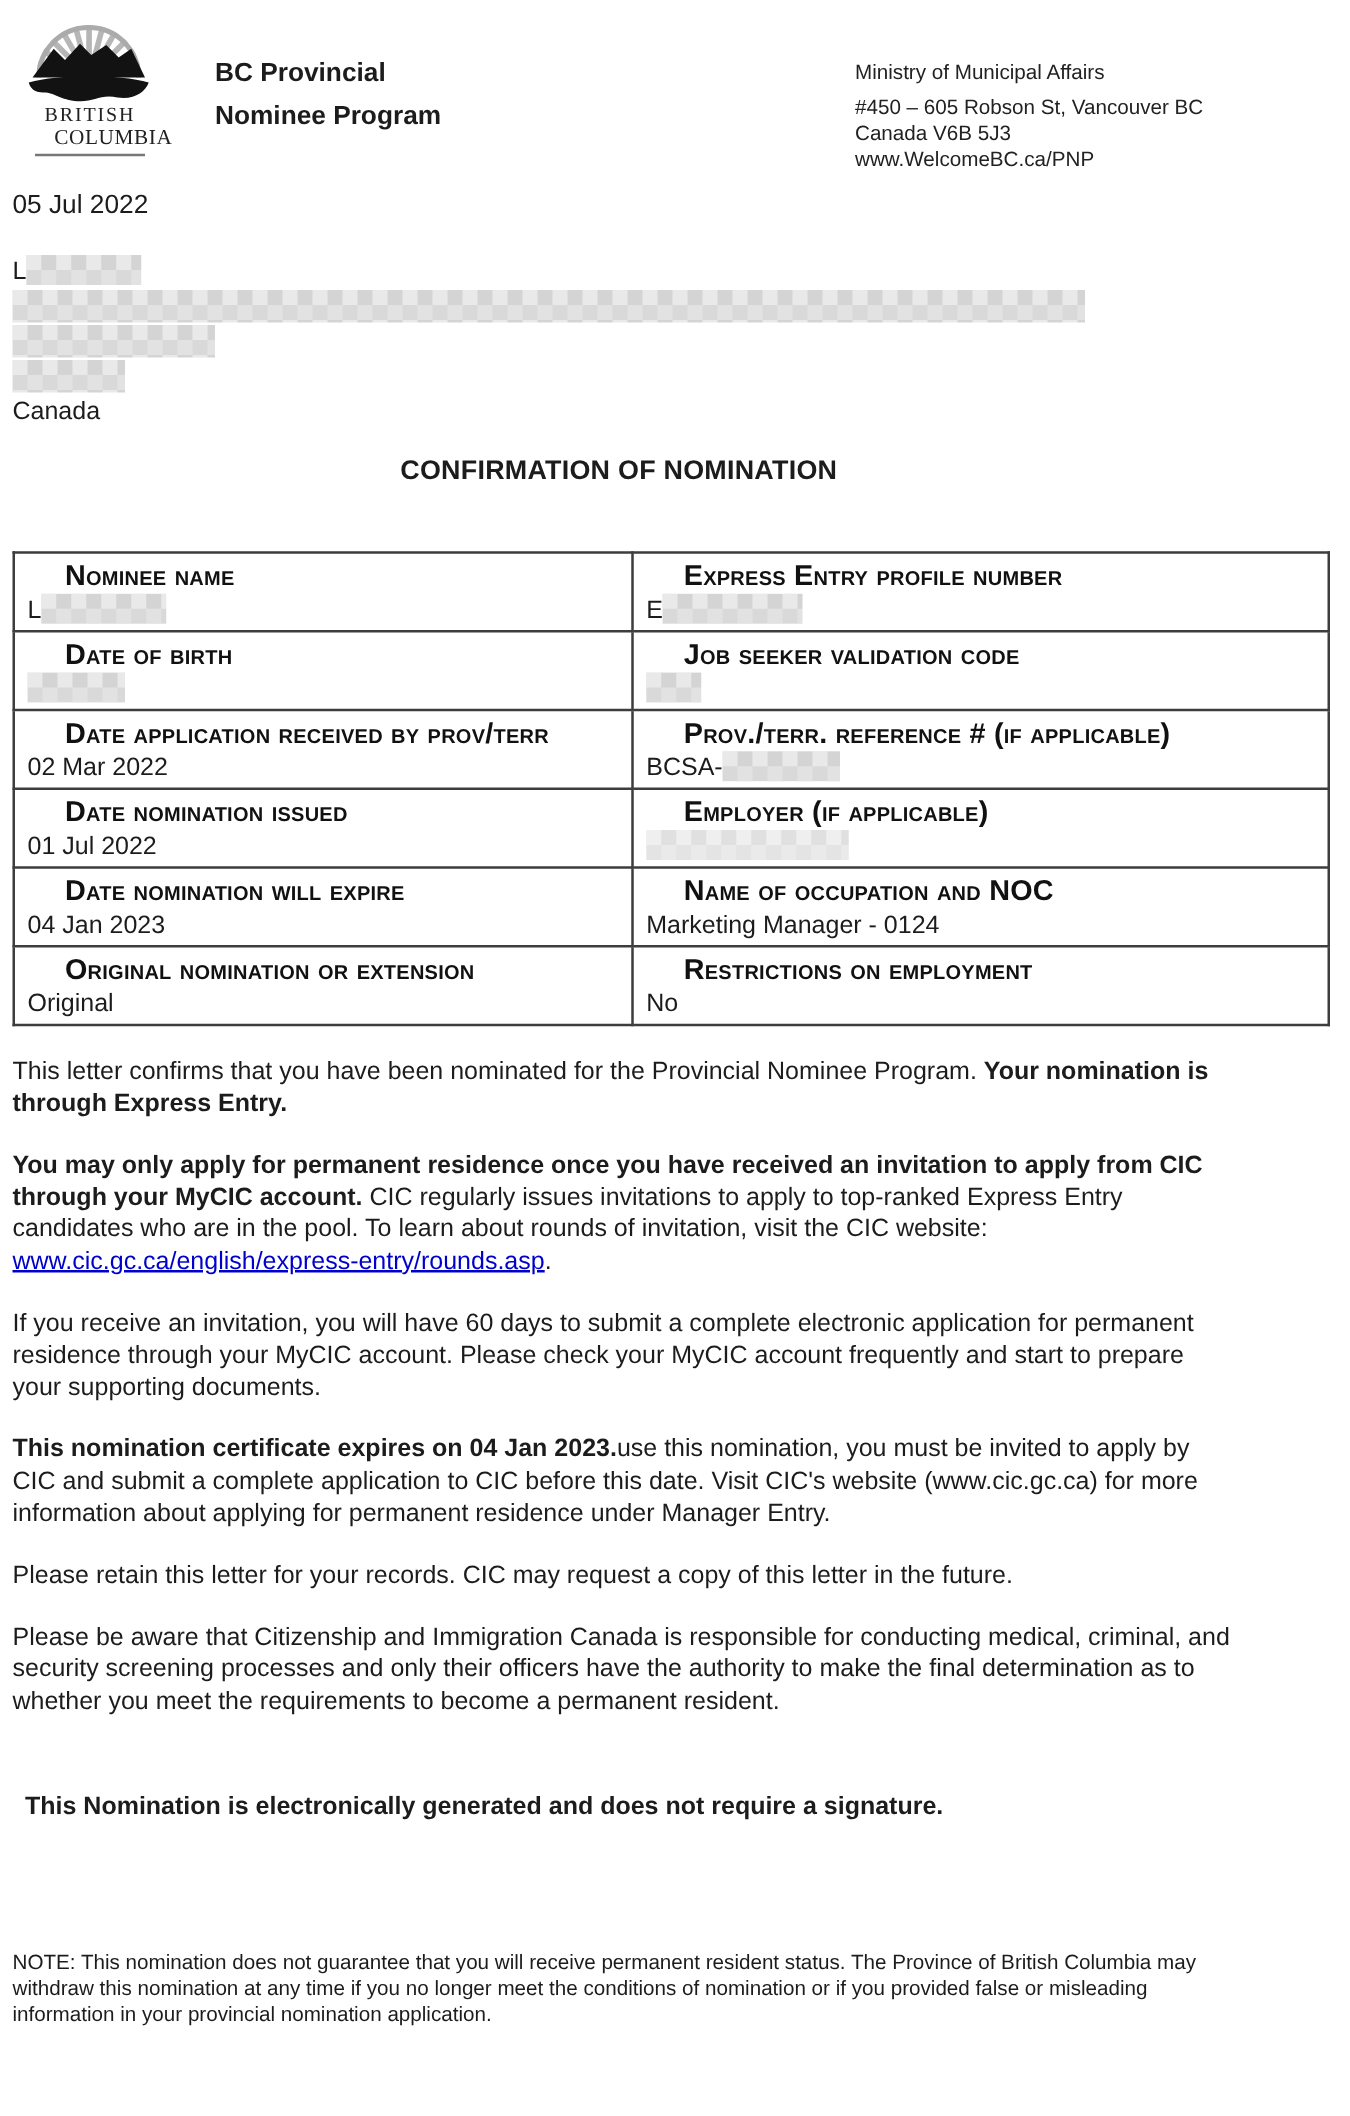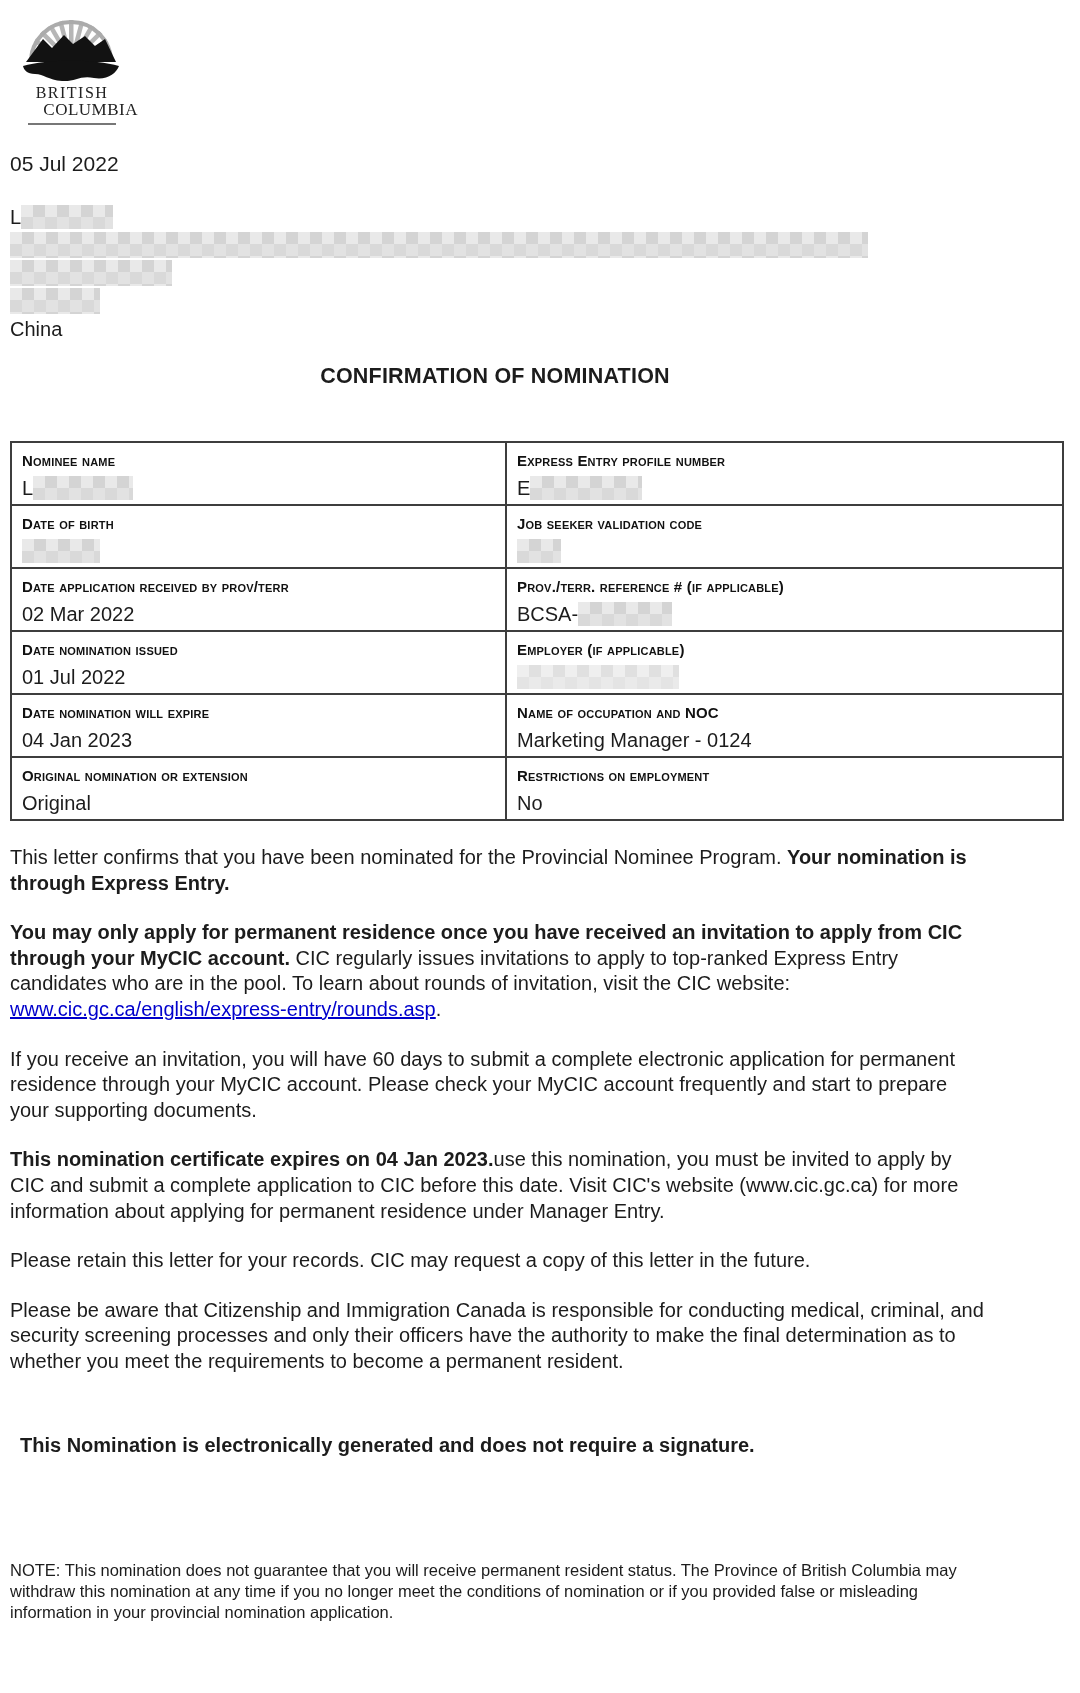--- a/index.html
+++ b/index.html
@@ -42,21 +42,21 @@
   .rx.light { opacity:.72; }
 
   
   .doc-title { width:990px; margin:20px 0 0 0; text-align:center; font-size:21.5px; font-weight:bold; letter-spacing:.2px; }
 
   
   table.nom { border-collapse:collapse; table-layout:fixed; margin:52px 0 0 10px; width:1052px; }
   table.nom td { border:2px solid #3d3d3d; height:62px; padding:4px 8px 2px 10px; vertical-align:top; }
   td.cL { width:495px; }
   td.cR { width:557px; }
-  .flabel { font-weight:bold; font-variant:small-caps; font-size:15px; line-height:27px; letter-spacing:.2px; color:#111; }
+  .flabel { font-weight:bold; font-variant:small-caps; font-size:23px; line-height:27px; letter-spacing:.2px; color:#111;margin-left:30px; }
   .fval { font-size:20px; line-height:28px; color:#1c1c1c; }
 
   
   .para { width:980px; margin:24px 0 0 10px; font-size:20px; line-height:25.6px; }
   .para b { font-weight:bold; }
   a.cic-link { color:#0000cc; text-decoration:underline; }
   .sig { margin-top:58px; font-weight:bold;margin-left:20px; }
   .note { width:962px; margin:102px 0 0 10px; font-size:16.5px; line-height:21px; }
 </style>
 </head>
@@ -85,39 +85,49 @@
         <path fill="#121212" d="M14,52 L31,29 L40,38 L52,25 L61,34 L73,26 L83,36 L93,29 L104,52 Z"></path>
         <path fill="#121212" d="M11,56 C35,49 83,49 107,56 C104,64 95,70 82,68 C68,65 63,72 50,71 C36,70 32,64 23,64 C15,64 12,60 11,56 Z"></path>
       </svg>
       <div class="logo-text">
         <div class="l1">BRITISH</div>
         <div class="l2">COLUMBIA</div>
       </div>
       <div class="logo-rule"></div>
     </div>
 
-
+    <div class="program">
+      <div>BC Provincial</div>
+      <div>Nominee Program</div>
+    </div>
+
+    <div class="ministry">
+      <div class="m1">Ministry of Municipal Affairs</div>
+      <div>#450 – 605 Robson St, Vancouver BC</div>
+      <div>Canada V6B 5J3</div>
+      <div>www.WelcomeBC.ca/PNP</div>
+    </div>
   </div>
 
   <div class="date">05 Jul 2022</div>
 
   <div class="recipient">
     <div class="line">
       <span>L</span><span class="rx" style="width:92px"></span>
     </div>
     <div class="line">
       <span class="rx tall" style="width:858px"></span>
     </div>
     <div class="line">
       <span class="rx tall" style="width:162px"></span>
     </div>
     <div class="line">
       <span class="rx tall" style="width:90px"></span>
     </div>
-    <div class="line">China</div>
+    <div class="line">Canada</div>
   </div>
 
   <div class="doc-title">CONFIRMATION OF NOMINATION</div>
 
   <table class="nom">
     <tbody>
     <tr>
       <td class="cL">
         <div class="flabel">Nominee name</div>
         <div class="fval"><span>L</span><span class="rx" style="width:100px"></span></div>

